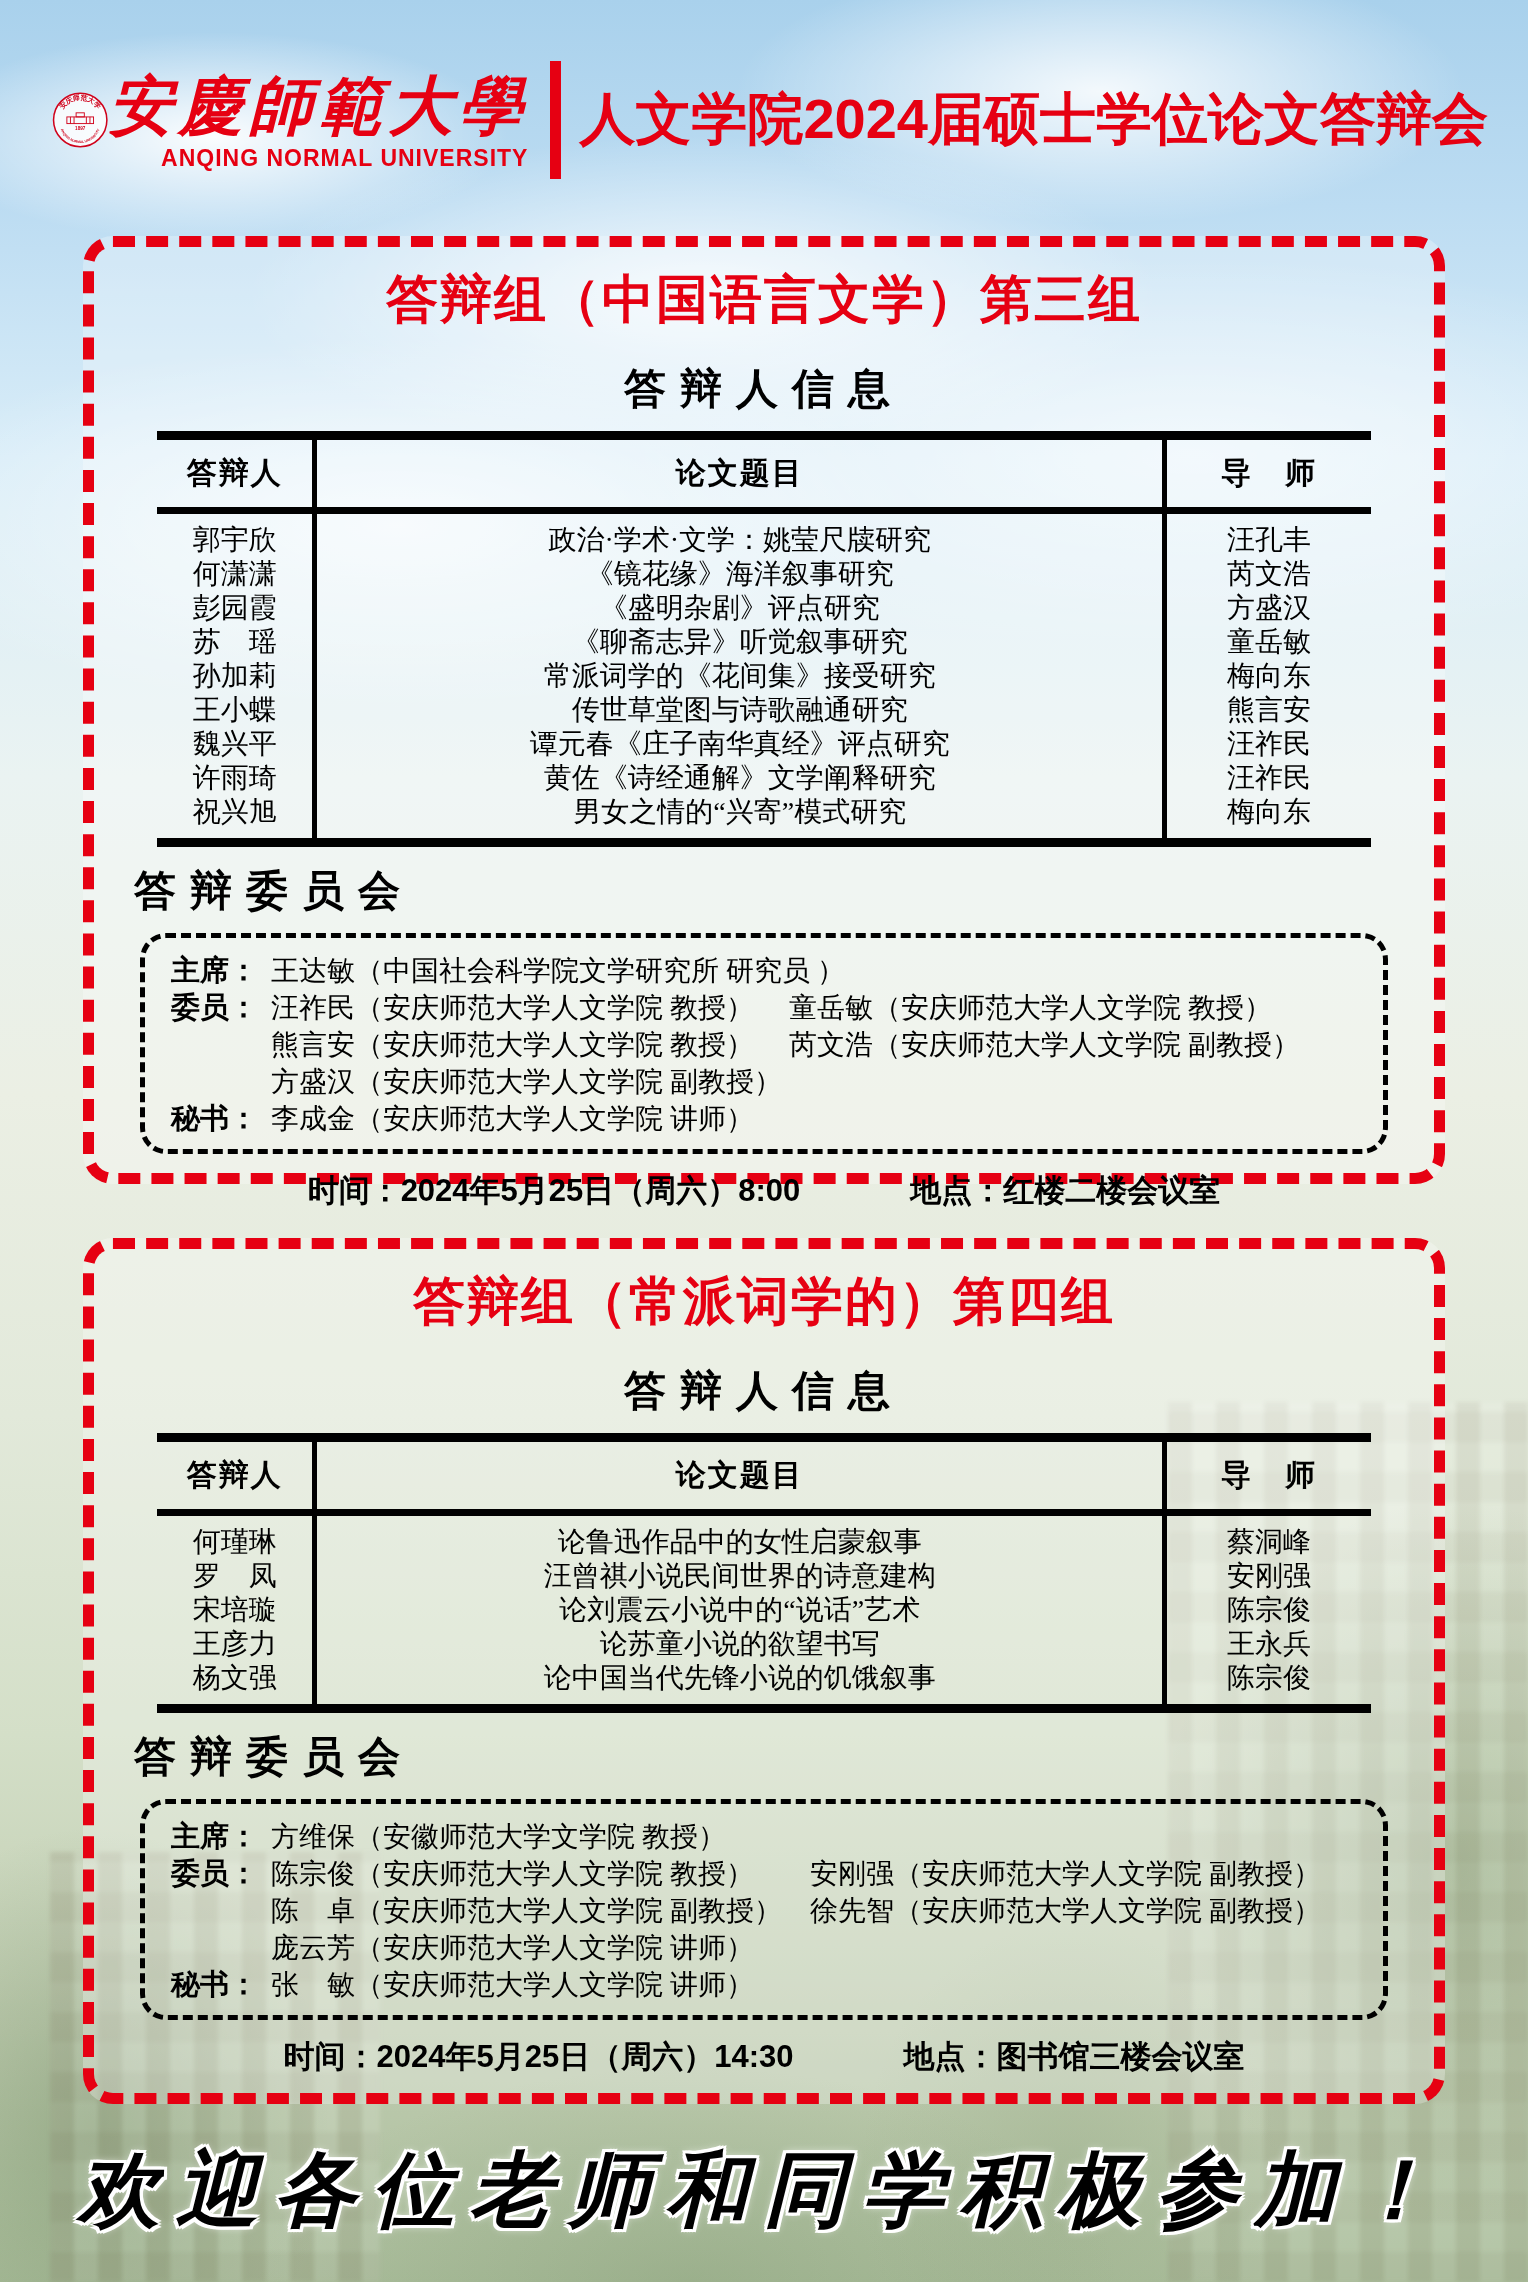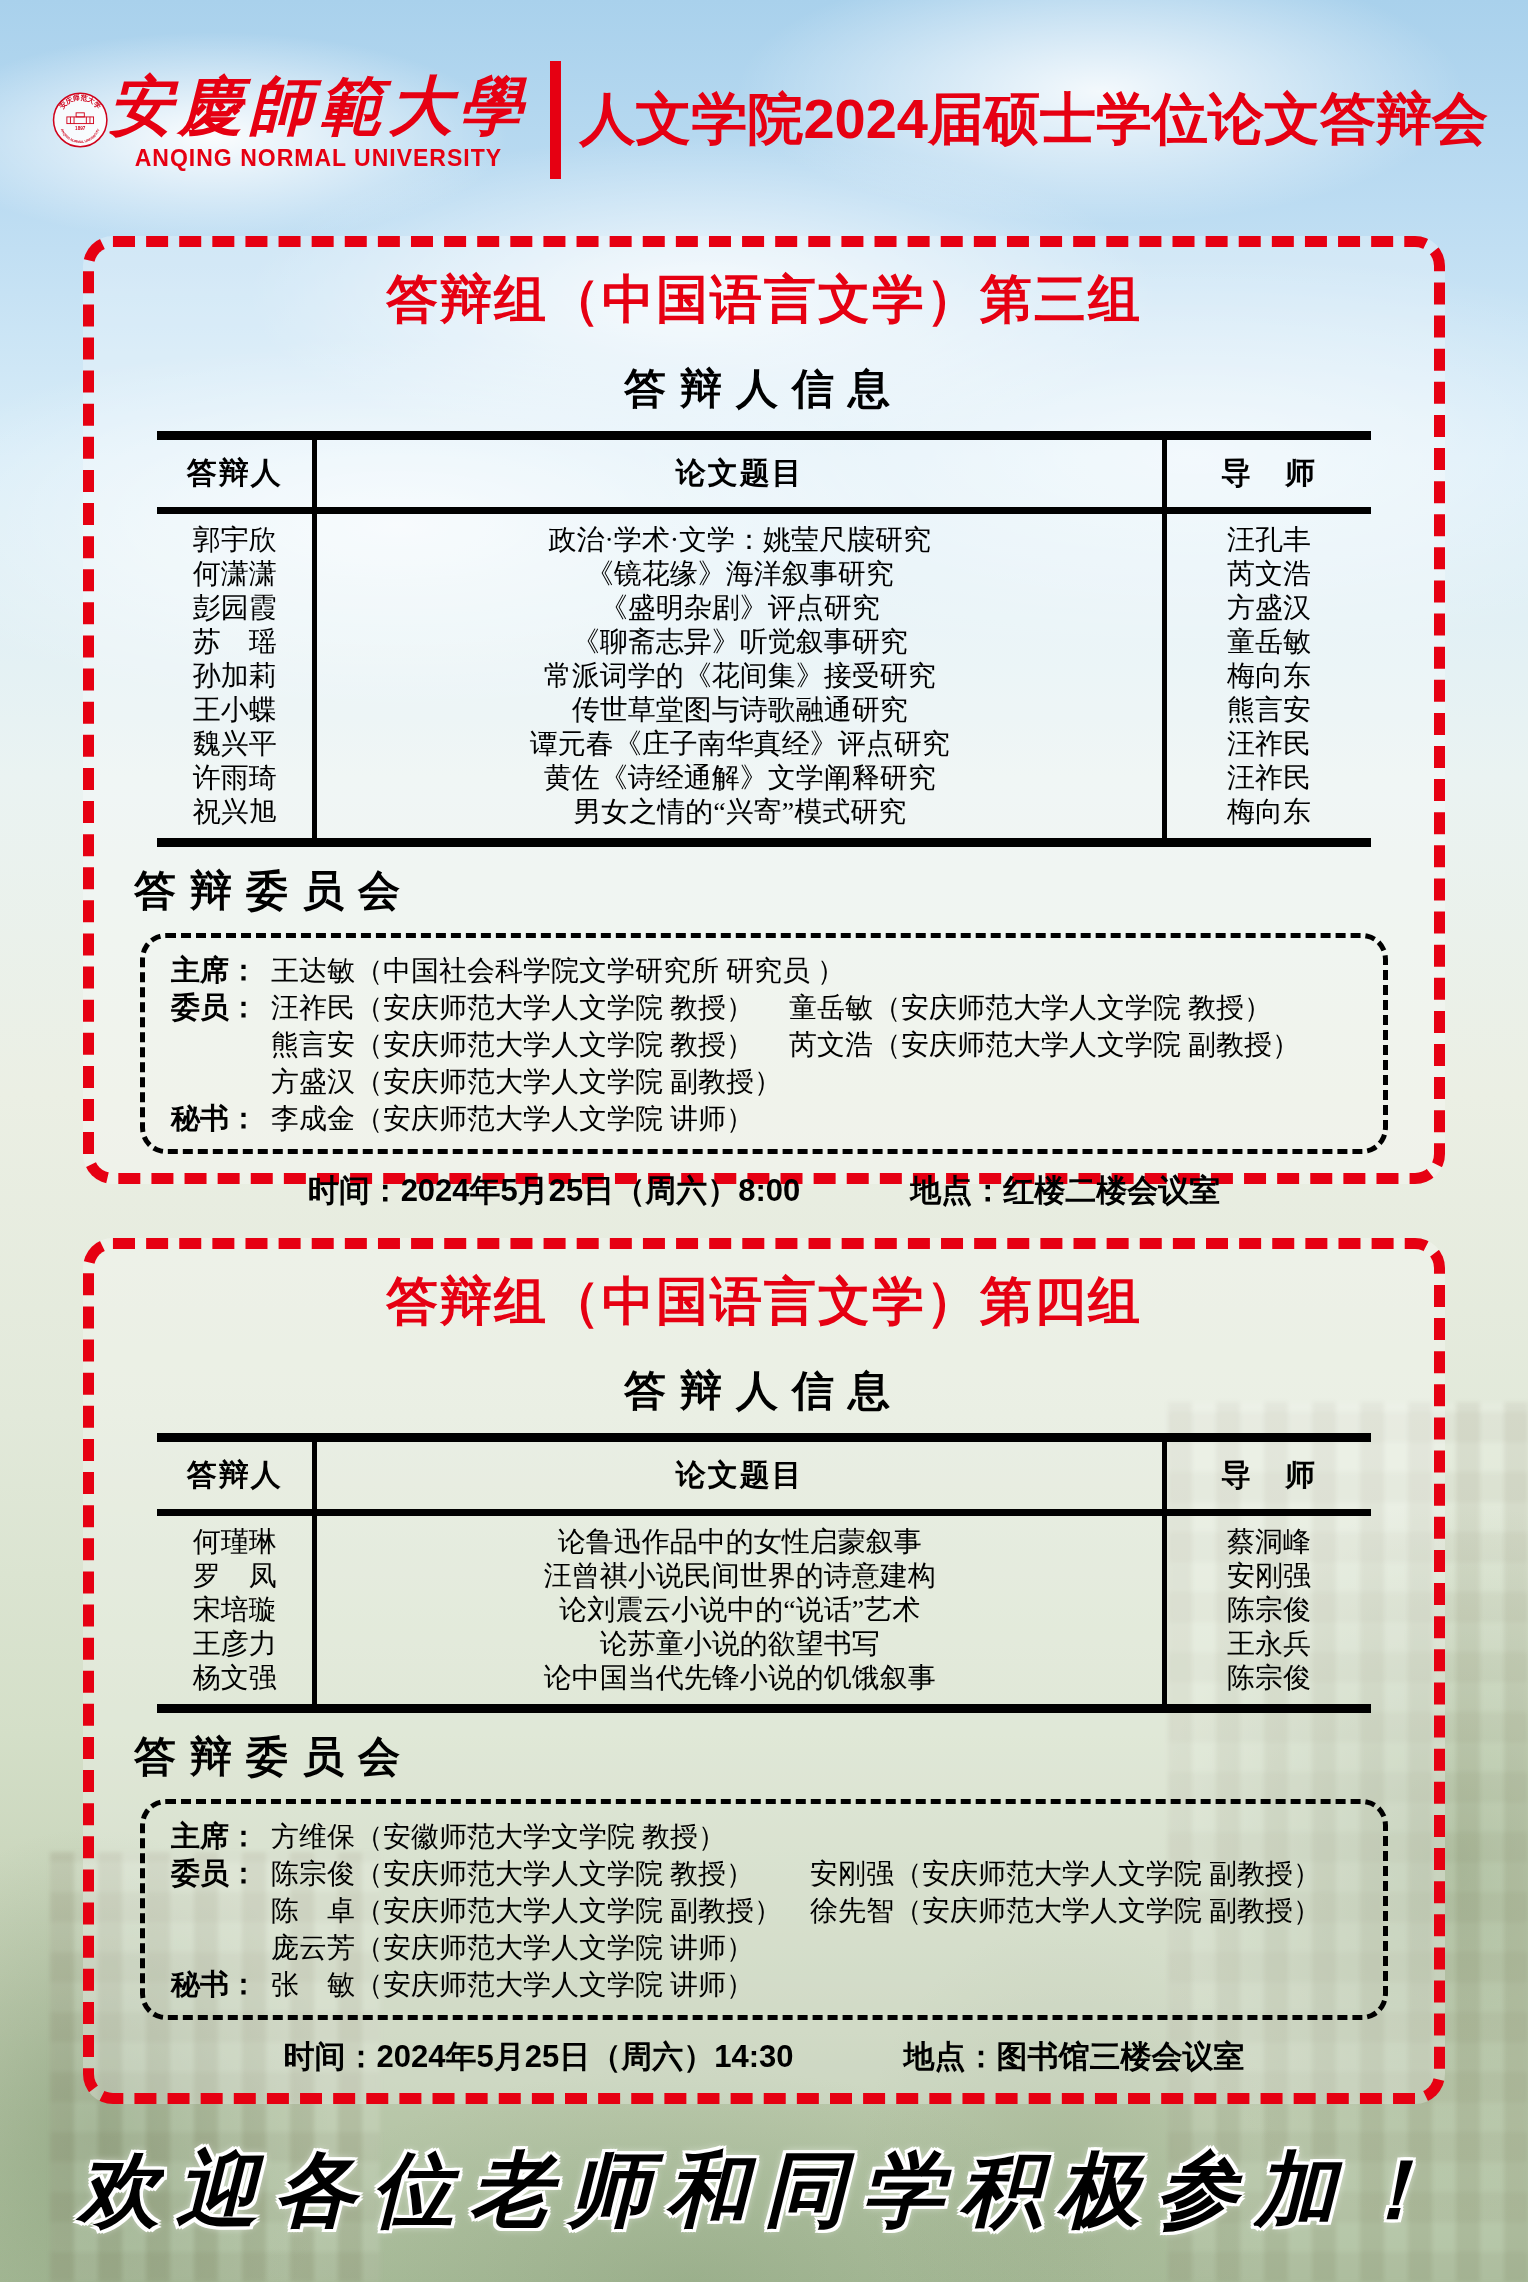--- a/index.html
+++ b/index.html
@@ -23,21 +23,21 @@
   }
   .bg-building{position:absolute;bottom:0;z-index:0;opacity:.35;filter:blur(2px);pointer-events:none;
     background:repeating-linear-gradient(90deg, rgba(125,112,92,.35) 0 24px, rgba(255,255,255,.25) 24px 48px),
                repeating-linear-gradient(0deg, rgba(125,112,92,.25) 0 30px, rgba(255,255,255,.15) 30px 60px);}
   .bg-b1{left:50px;width:330px;height:430px;}
   .bg-b2{right:0;width:360px;height:880px;opacity:.28;}
   .content{position:relative;z-index:1;}
 
   
   .header{position:absolute;top:50px;left:52px;right:40px;height:140px;display:flex;align-items:center;z-index:2;}
-  .brand{text-align:center;}
+  .brand{text-align:right;}
   .brand-cn{font-family:"DejaVu Serif", serif;font-style:italic;font-weight:bold;font-size:64px;line-height:74px;color:#e60012;letter-spacing:6px;white-space:nowrap;}
   .brand-en{font-size:23px;font-weight:bold;color:#e60012;letter-spacing:1px;margin-top:2px;white-space:nowrap;}
   .hdr-divider{width:11px;height:118px;background:#e60012;margin:0 18px 0 22px;flex:0 0 auto;}
   .main-title{font-size:56px;font-weight:900;color:#e60012;white-space:nowrap;letter-spacing:0px;flex:1;text-align:center;}
 
   
   .red-box{position:absolute;left:83px;width:1362px;box-sizing:border-box;
     border:11px dashed #e60012;border-radius:30px;background:rgba(255,255,255,.28);
     padding:20px 40px 0;z-index:1;}
   .box-1{top:236px;height:948px;}
@@ -200,21 +200,21 @@
             <span class="c-text">李成金（安庆师范大学人文学院 讲师）</span>
           </div>
       </div>
 
       <div class="schedule">
         <span>时间：2024年5月25日（周六）8:00</span><span class="loc">地点：红楼二楼会议室</span>
       </div>
     </div>
 
     <div class="red-box box-2">
-      <div class="group-title">答辩组（中国语言文学）第四组</div>
+      <div class="group-title">答辩组（常派词学的）第四组</div>
       <div class="info-title">答辩人信息</div>
 
       <table class="defense">
         <colgroup>
             <col class="c1">
             <col class="c2">
             <col class="c3">
           </colgroup>
         <thead>
           <tr>

